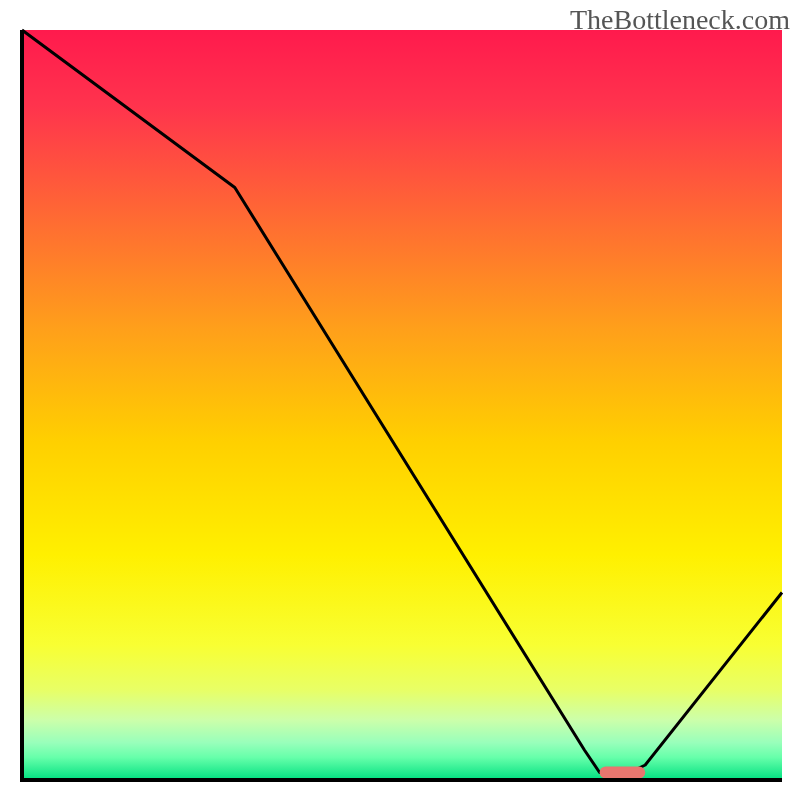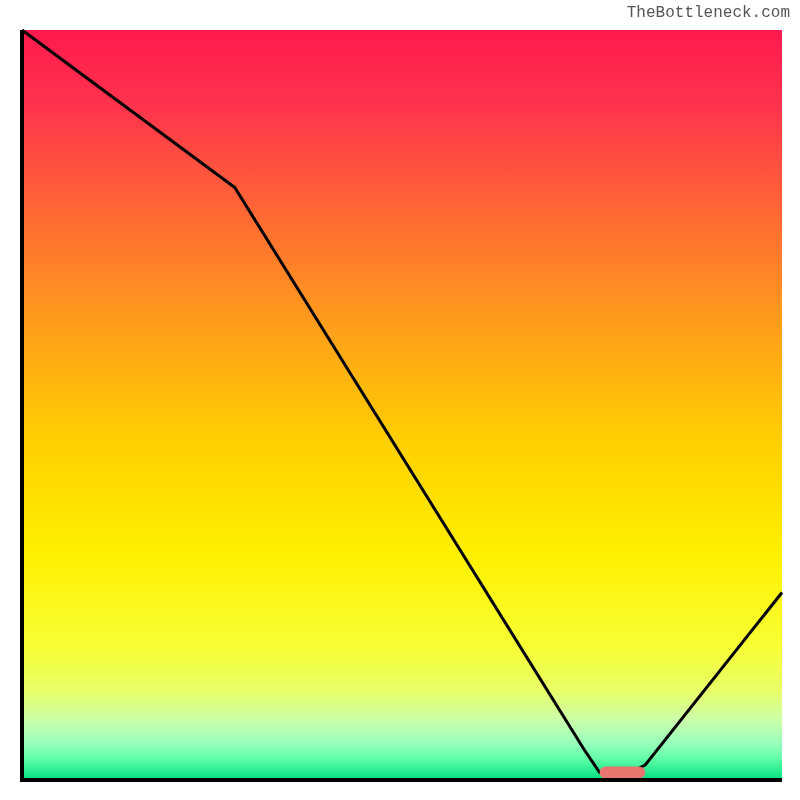--- a/index.html
+++ b/index.html
@@ -13,22 +13,22 @@
   .container {
     position: relative;
     width: 800px;
     height: 800px;
   }
   .watermark {
     position: absolute;
     top: 4px;
     right: 10px;
     color: #555;
-    font-size: 16px;
-    font-family: Liberation Mono, monospace;
+    font-size: 28px;
+    font-family: Liberation Serif, serif;
     z-index: 10;
     text-align: center;
   }
   svg {
     display: block;
   }
 </style>
 </head>
 <body>
 

